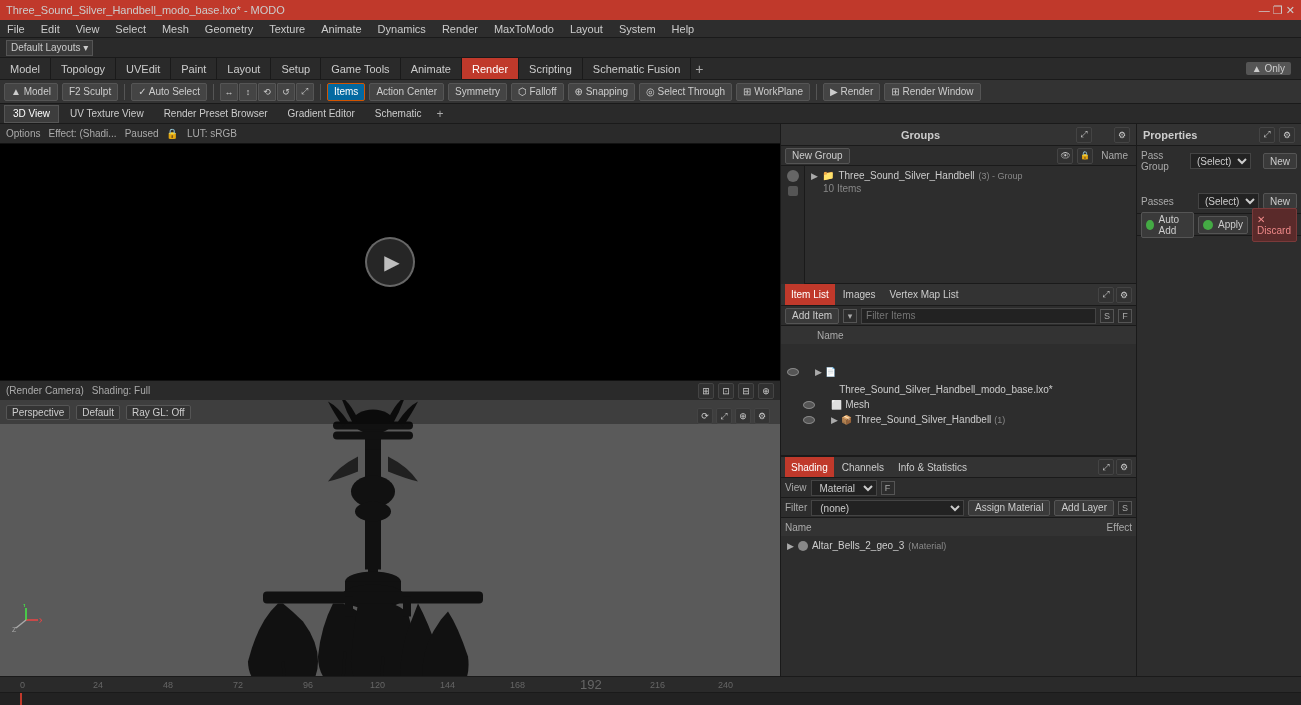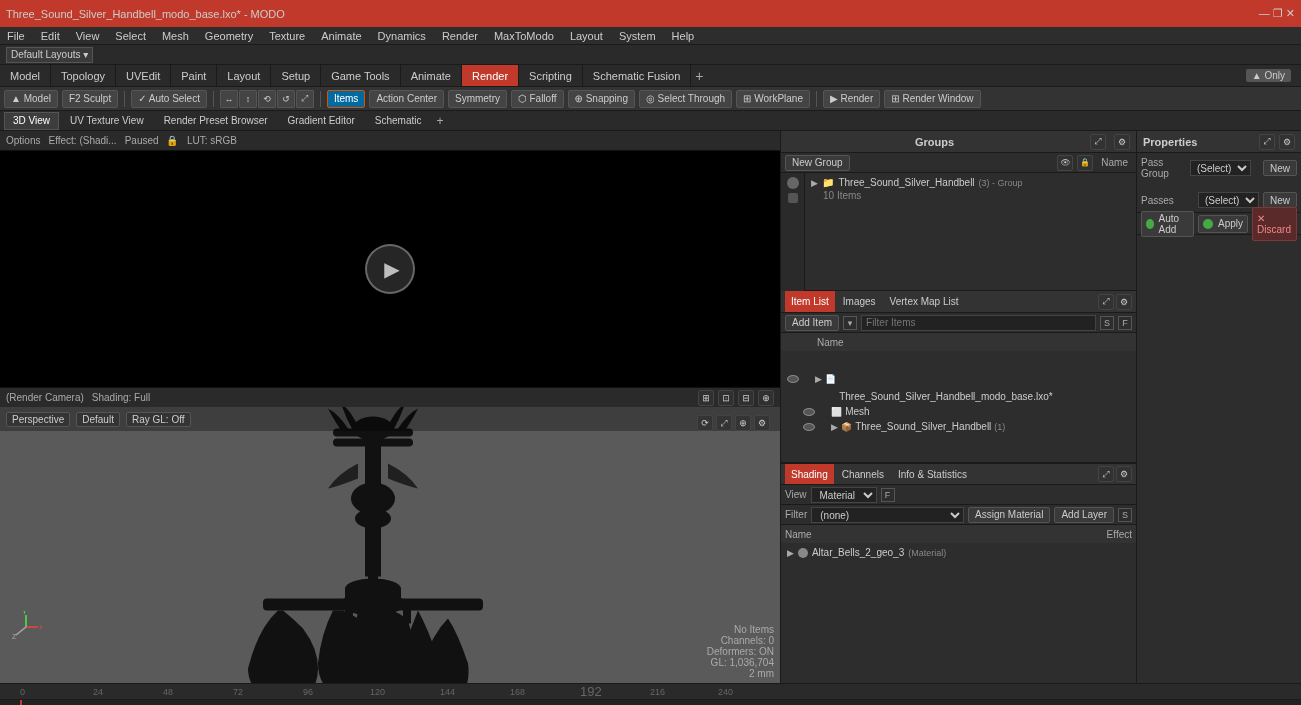--- a/index.html
+++ b/index.html
@@ -1,19 +1,19 @@
 <!DOCTYPE html>
 <html><head>
   <meta charset="utf-8">
   <style>
     * { margin: 0; padding: 0; box-sizing: border-box; }
     body { width: 1301px; height: 705px; background: #3a3a3a; font-family: 'Segoe UI', Arial, sans-serif; font-size: 11px; color: #ccc; overflow: hidden; }
 
     
-    #title-bar { background: #c0392b; height: 27px; display: flex; align-items: center; padding: 0 6px; justify-content: space-between; }
+    #title-bar { background: #c0392b; height: 20px; display: flex; align-items: center; padding: 0 6px; justify-content: space-between; }
 
     
     #menu-bar { background: #2d2d2d; height: 18px; display: flex; align-items: center; padding: 0 4px; gap: 10px; border-bottom: 1px solid #1a1a1a; }
     #menu-bar span { color: #ccc; font-size: 11px; cursor: pointer; padding: 0 3px; }
 
     
     #layout-bar { background: #2a2a2a; height: 20px; display: flex; align-items: center; padding: 0 6px; gap: 6px; border-bottom: 1px solid #1a1a1a; justify-content: space-between; }
     #layout-left { display: flex; align-items: center; gap: 6px; }
     .layout-dropdown { background: #3a3a3a; border: 1px solid #555; color: #ccc; font-size: 10px; padding: 1px 4px; height: 16px; cursor: pointer; }
 
@@ -67,21 +67,21 @@
     .vp-ctrl-btn { width: 16px; height: 16px; background: rgba(50,50,50,0.8); border: 1px solid #444; color: #ccc; font-size: 9px; display: flex; align-items: center; justify-content: center; cursor: pointer; border-radius: 2px; }
     #viewport-bottom-info { position: absolute; bottom: 4px; right: 6px; text-align: right; z-index: 10; }
     #viewport-bottom-info div { font-size: 10px; color: #aaa; }
     #viewport-axis { position: absolute; bottom: 20px; left: 12px; width: 30px; height: 30px; z-index: 10; }
 
     
     #right-panels { flex: 1; display: flex; flex-direction: column; background: #2d2d2d; border-left: 1px solid #1a1a1a; }
 
     
     #groups-panel { height: 160px; border-bottom: 1px solid #1a1a1a; }
-    #groups-header { background: #333; height: 22px; display: flex; align-items: center; padding: 0 6px; gap: 8px; border-bottom: 1px solid #1a1a1a; }
+    #groups-header { background: #333; height: 22px; display: flex; align-items: center; padding: 0 6px; gap: 22px; border-bottom: 1px solid #1a1a1a; }
     #groups-toolbar { background: #2d2d2d; height: 20px; display: flex; align-items: center; padding: 0 4px; gap: 4px; border-bottom: 1px solid #1a1a1a; }
     .panel-btn { background: #3a3a3a; border: 1px solid #555; color: #ccc; font-size: 10px; padding: 1px 6px; height: 16px; cursor: pointer; border-radius: 2px; }
     #groups-content { display: flex; height: calc(160px - 22px - 20px - 20px); }
     .group-item { display: flex; align-items: center; padding: 2px 4px; font-size: 10px; color: #ccc; cursor: pointer; gap: 4px; }
 
     
     #items-panel { flex: 1; border-bottom: 1px solid #1a1a1a; min-height: 160px; }
     #items-header { background: #333; height: 22px; display: flex; align-items: center; padding: 0 4px; gap: 4px; border-bottom: 1px solid #1a1a1a; }
     .panel-tab { padding: 0 6px; height: 100%; display: flex; align-items: center; font-size: 10px; color: #ccc; cursor: pointer; }
     .panel-tab.active { background: #c0392b; color: #fff; }
@@ -316,27 +316,20 @@
             <path d="M185,85 Q205,95 215,110 Q205,108 185,100 Z" opacity="0.8"></path>
           </g>
 
           <g transform="translate(25, 340)">
             <line x1="0" y1="0" x2="15" y2="0" stroke="#e44" stroke-width="1.5"></line>
             <line x1="0" y1="0" x2="0" y2="-15" stroke="#4e4" stroke-width="1.5"></line>
             <line x1="0" y1="0" x2="-8" y2="8" stroke="#aaa" stroke-width="1" stroke-dasharray="2,1"></line>
           </g>
         </svg>
 
-        <div id="viewport-bottom-info">
-          <div>No Items</div>
-          <div>Channels: 0</div>
-          <div>Deformers: ON</div>
-          <div>GL: 1,036,704</div>
-          <div>2 mm</div>
-        </div>
 
         <div id="viewport-axis" style="position:absolute; bottom:40px; left:10px; width:32px; height:32px;">
           <svg width="32" height="32">
             <line x1="16" y1="16" x2="28" y2="16" stroke="#e44" stroke-width="1.5"></line>
             <text x="29" y="19" font-size="7" fill="#e44">X</text>
             <line x1="16" y1="16" x2="16" y2="4" stroke="#4e4" stroke-width="1.5"></line>
             <text x="12" y="3" font-size="7" fill="#4e4">Y</text>
             <line x1="16" y1="16" x2="6" y2="24" stroke="#aaa" stroke-width="1.5"></line>
             <text x="2" y="28" font-size="7" fill="#aaa">Z</text>
           </svg>
@@ -467,21 +460,21 @@
 
     </div>
 
     <div id="prop-panel" style="width:165px; min-width:165px; background:#2d2d2d; border-left:1px solid #1a1a1a; display:flex; flex-direction:column;">
       <div id="prop-header" style="background:#333; height:22px; display:flex; align-items:center; padding:0 6px; gap:4px; border-bottom:1px solid #1a1a1a;">
         <span id="prop-title" style="font-size:11px; color:#ccc; font-weight:bold; flex:1;">Properties</span>
         <div class="vp-ctrl-btn">⤢</div>
         <div class="vp-ctrl-btn">⚙</div>
       </div>
       <div id="prop-pass-area" style="background:#2d2d2d; padding:4px; border-bottom:1px solid #1a1a1a;">
-        <div style="display:flex; align-items:center; gap:12px; margin-bottom:13px;">
+        <div style="display:flex; align-items:center; gap:12px; margin-bottom:21px;">
           <span style="font-size:10px; color:#aaa; width:60px;">Pass Group</span>
           <select style="flex:1; background:#222; border:1px solid #444; color:#ccc; font-size:10px; padding:1px 2px; height:16px;">
             <option>(Select)</option>
           </select>
           <button class="panel-btn">New</button>
         </div>
         <div style="display:flex; align-items:center; gap:4px;">
           <span style="font-size:10px; color:#aaa; width:60px;">Passes</span>
           <select style="flex:1; background:#222; border:1px solid #444; color:#ccc; font-size:10px; padding:1px 2px; height:16px;">
             <option>(Select)</option>

